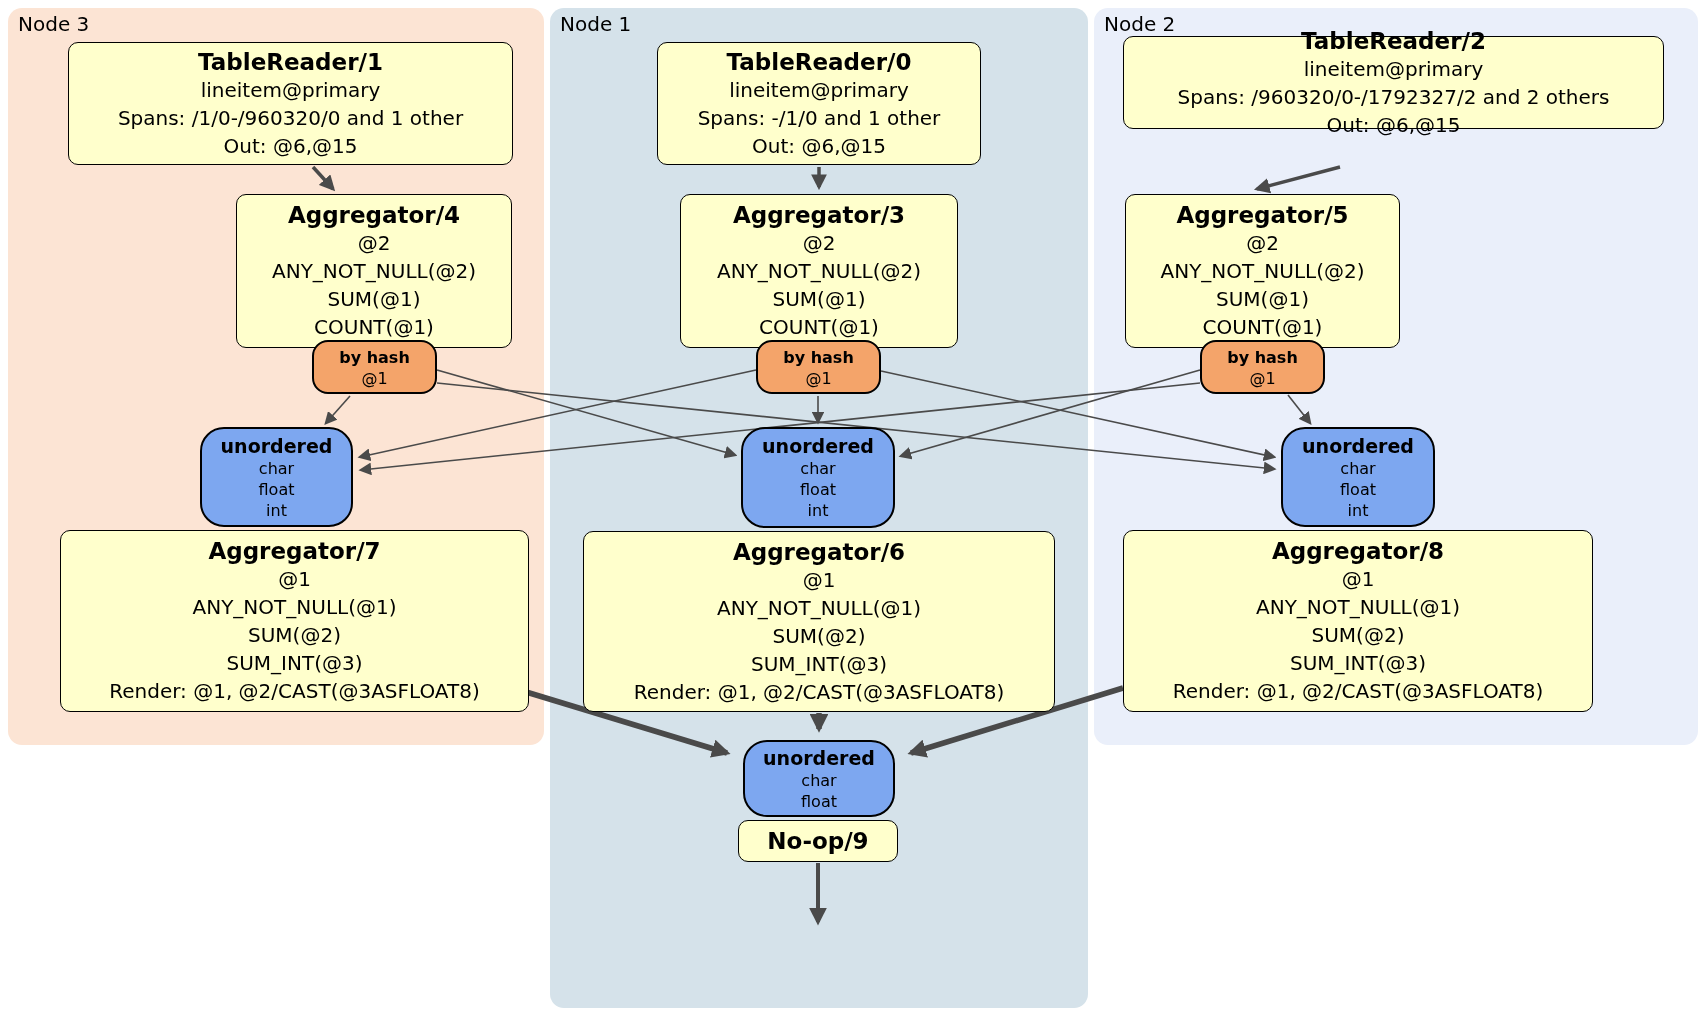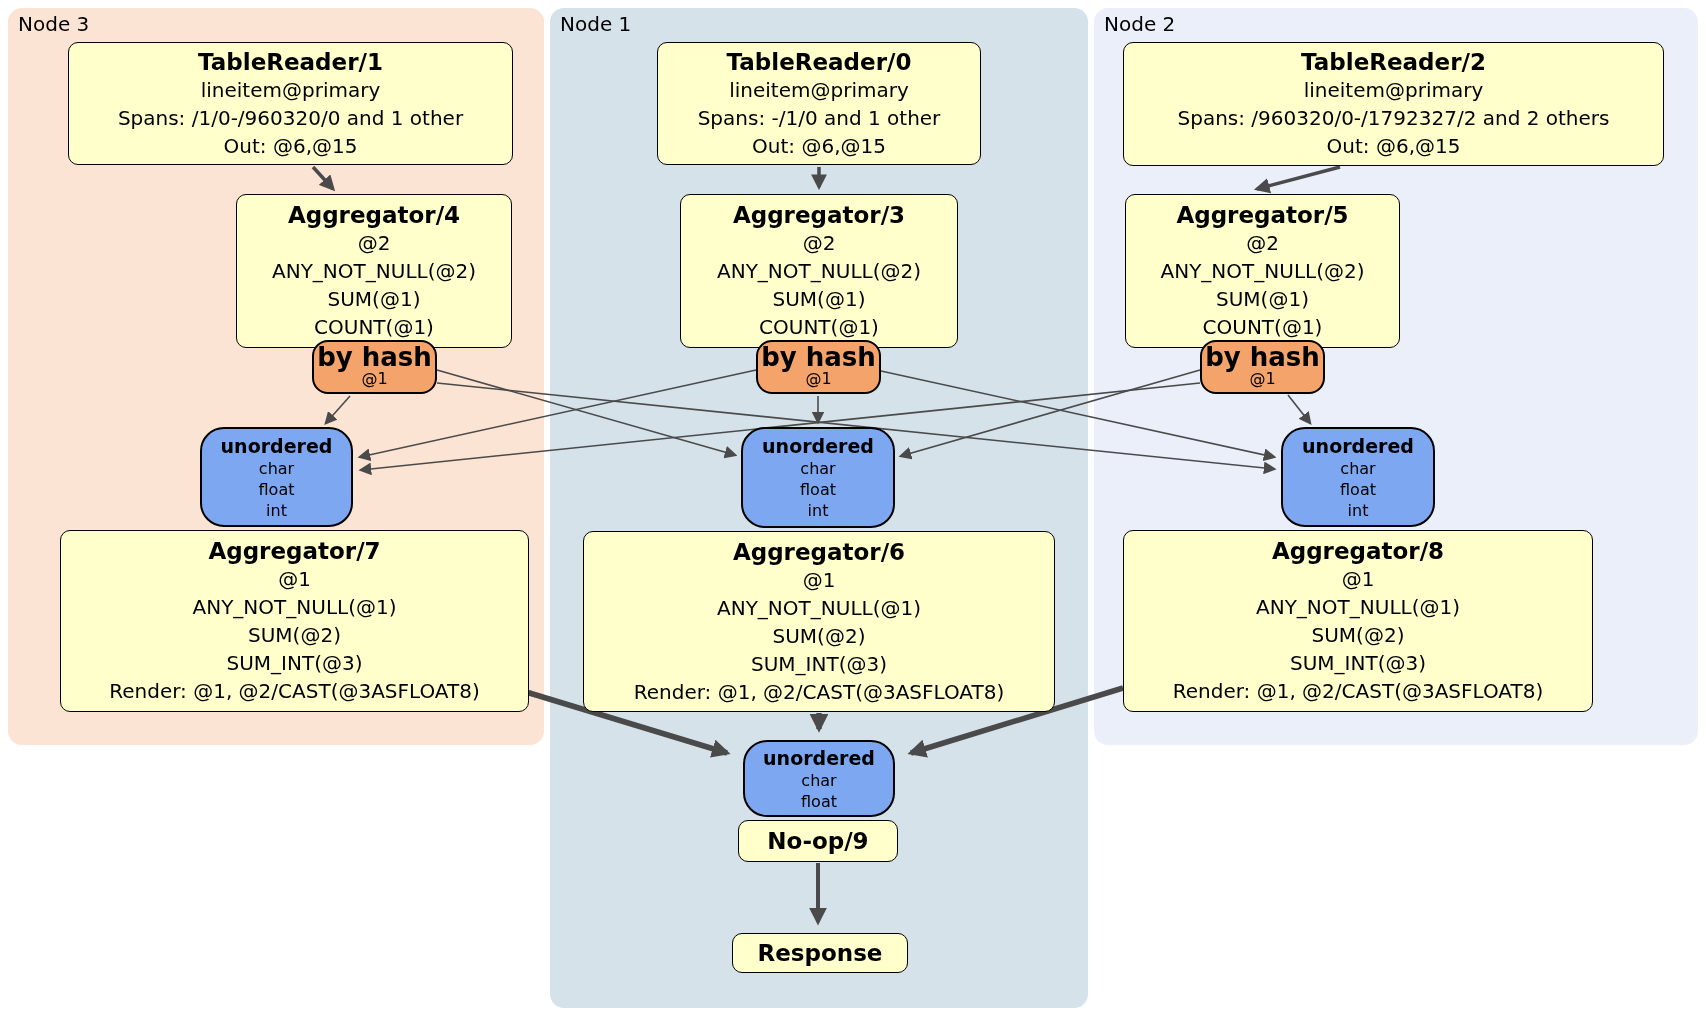--- a/index.html
+++ b/index.html
@@ -14,21 +14,21 @@
     position:absolute;background:var(--box-fill);border:1.5px solid #000;border-radius:10px;
     display:flex;flex-direction:column;align-items:center;justify-content:center;
     text-align:center;z-index:2;box-sizing:border-box;font-size:20px;line-height:28px;white-space:nowrap;
   }
   .pbox .title{font-weight:bold;font-size:23px;line-height:28px;}
   .router{
     position:absolute;background:var(--router-fill);border:2px solid #000;border-radius:16px;
     display:flex;flex-direction:column;align-items:center;justify-content:center;
     text-align:center;z-index:3;box-sizing:border-box;white-space:nowrap;
   }
-  .router .title{font-weight:bold;font-size:26px;line-height:23px;}
+  .router .title{font-weight:bold;font-size:16px;line-height:23px;}
   .router .key{font-size:16px;line-height:20px;}
   .stream{
     position:absolute;background:var(--stream-fill);border:2px solid #000;border-radius:24px;
     display:flex;flex-direction:column;align-items:center;justify-content:center;
     text-align:center;z-index:3;box-sizing:border-box;white-space:nowrap;
   }
   .stream .title{font-weight:bold;font-size:19px;line-height:24px;}
   .stream .type{font-size:16px;line-height:21px;}
 </style>
 </head>
@@ -91,21 +91,21 @@
     <div>lineitem@primary</div>
     <div>Spans: /1/0-/960320/0 and 1 other</div>
     <div>Out: @6,@15</div>
   </div>
   <div class="pbox" style="left:657px;top:42px;width:324px;height:123px;">
     <div class="title">TableReader/0</div>
     <div>lineitem@primary</div>
     <div>Spans: -/1/0 and 1 other</div>
     <div>Out: @6,@15</div>
   </div>
-  <div class="pbox" style="left:1123px;top:42px;width:541px;height:124px;">
+  <div class="pbox" style="left:1123px;top:36px;width:541px;height:93px;">
     <div class="title">TableReader/2</div>
     <div>lineitem@primary</div>
     <div>Spans: /960320/0-/1792327/2 and 2 others</div>
     <div>Out: @6,@15</div>
   </div>
 
   <div class="pbox" style="left:236px;top:194px;width:276px;height:154px;">
     <div class="title">Aggregator/4</div>
     <div>@2</div>
     <div>ANY_NOT_NULL(@2)</div>
@@ -186,17 +186,14 @@
 
   <div class="stream" style="left:743px;top:740px;width:152px;height:77px;">
     <div class="title">unordered</div>
     <div class="type">char</div>
     <div class="type">float</div>
   </div>
 
   <div class="pbox" style="left:738px;top:820px;width:160px;height:42px;">
     <div class="title">No-op/9</div>
   </div>
-  <div class="pbox" style="left:732px;top:933px;width:176px;height:40px;">
-    <div class="title">Response</div>
-  </div>
 
 </div>
 
 </body></html>

